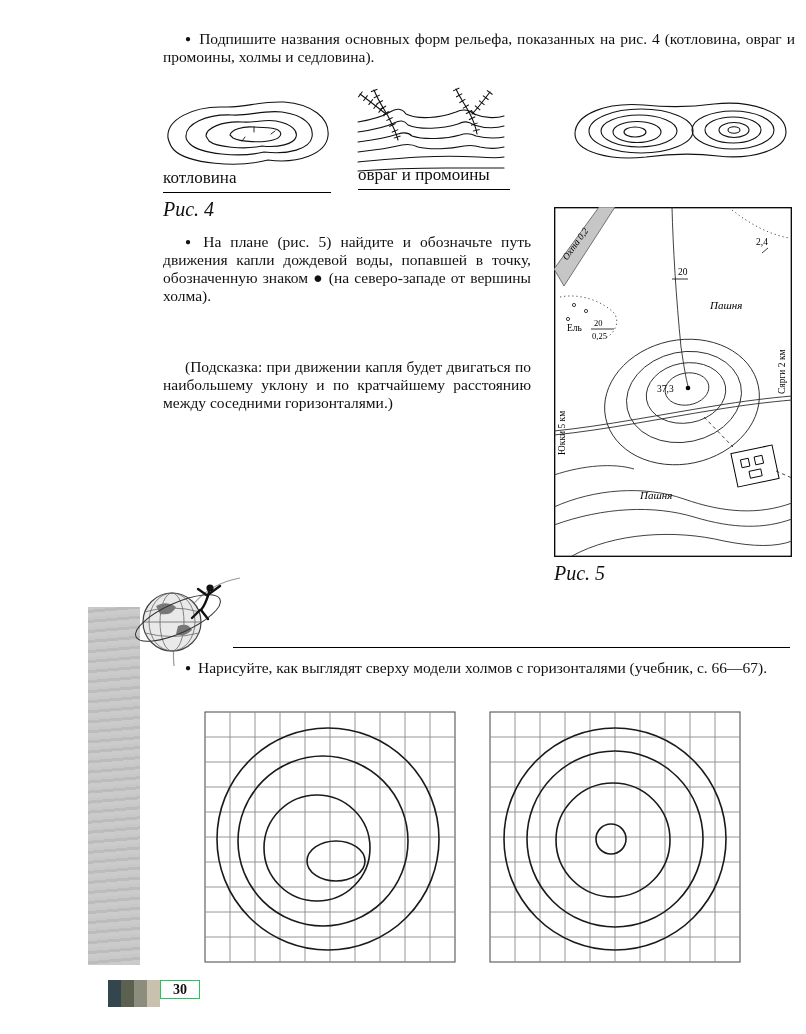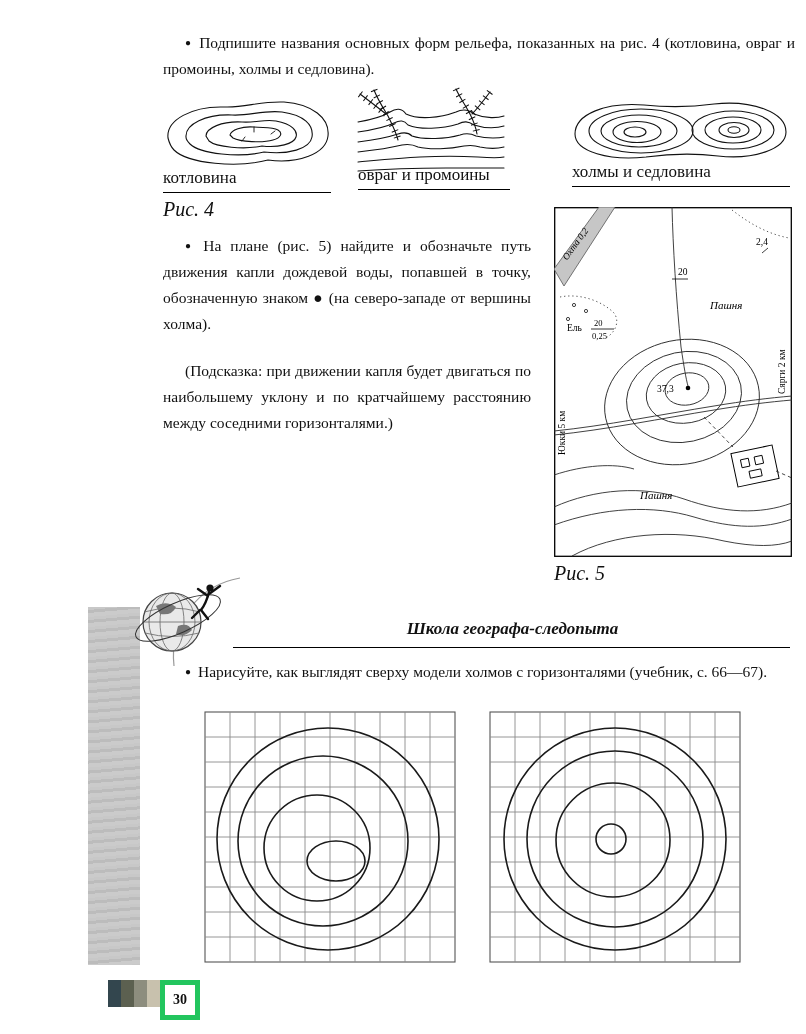--- a/index.html
+++ b/index.html
@@ -1,21 +1,21 @@
 <!DOCTYPE html>
 <html><head>
 <meta charset="utf-8">
 <style>
   * { margin:0; padding:0; box-sizing:border-box; }
   html,body { background:#ffffff; }
   .page {
     position:relative; width:806px; height:1034px; background:#ffffff;
     font-family:"Liberation Serif", serif; color:#111; overflow:hidden;
   }
-  .para { position:absolute; font-size:15.5px; line-height:26px; text-align:justify; }
+  .para { position:absolute; font-size:15.5px; line-height:18px; text-align:justify; }
   .indent { text-indent:22px; }
   .bullet { font-size:10px; vertical-align:2px; padding-right:7px; }
   .figlabel {
     position:absolute; font-size:17px; border-bottom:1.3px solid #000;
     padding-bottom:4px;
   }
   .figcap { position:absolute; font-style:italic; font-size:20px; }
   .mapbox { position:absolute; left:554px; top:207px; width:238px; height:350px; }
   .mapbox svg text { font-family:"Liberation Serif", serif; fill:#000; }
   .c  { fill:none; stroke:#2b2b2b; stroke-width:0.9; }
@@ -31,22 +31,22 @@
   }
   .hr { position:absolute; left:233px; top:647px; width:557px; border-top:1.6px solid #000; }
   .strip {
     position:absolute; left:88px; top:607px; width:52px; height:358px;
     background:#c2c2c2;
     background-image:repeating-linear-gradient(175deg,#c8c8c8 0 3px,#bcbcbc 3px 6px,#cbcbcb 6px 10px);
   }
   .footer-squares { position:absolute; left:108px; top:980px; height:27px; display:flex; }
   .sq { width:13px; height:27px; display:inline-block; }
   .page-num {
-    position:absolute; left:160px; top:980px; width:40px; height:40px;
-    background:#fff; border:5px solid #22c55e; font-weight:bold; font-size:14px;
+    position:absolute; left:160px; top:980px; width:40px; height:19px;
+    background:#fff; border:1px solid #22c55e; font-weight:bold; font-size:14px;
     display:flex; align-items:center; justify-content:center;
   }
   .absimg { position:absolute; }
 </style>
 </head>
 <body>
 
 <div class="page">
 
   <div class="para indent" style="left:163px; top:30px; width:632px;">
@@ -84,21 +84,20 @@
     <path class="cl" d="M5,42 C5,22 36,10 74,13 C94,15 122,15 144,12 C182,8 216,20 216,40 C216,57 184,68 148,64 C124,61 98,62 76,65 C40,69 5,60 5,42 Z"></path>
     <ellipse class="cl" cx="71" cy="39" rx="52" ry="22"></ellipse>
     <ellipse class="cl" cx="69" cy="39" rx="38" ry="16"></ellipse>
     <ellipse class="cl" cx="67" cy="40" rx="24" ry="10.5"></ellipse>
     <ellipse class="cl" cx="65" cy="40" rx="11" ry="5"></ellipse>
     <ellipse class="cl" cx="163" cy="38" rx="41" ry="19"></ellipse>
     <ellipse class="cl" cx="163" cy="38" rx="28" ry="13"></ellipse>
     <ellipse class="cl" cx="164" cy="38" rx="15" ry="7.5"></ellipse>
     <ellipse class="cl" cx="164" cy="38" rx="6" ry="3.2"></ellipse>
   </svg>
-  <div class="figlabel" style="left:572px; top:162px; width:218px;">холмы и седловина</div>
 
   <div class="figcap" style="left:163px; top:198px;">Рис. 4</div>
 
   <div class="para indent" style="left:163px; top:233px; width:368px;">
     <span class="bullet">●</span><span>На плане (рис. 5) найдите и обозначьте путь движения капли дождевой воды, попавшей в точку, обозначенную знаком ● (на северо-западе от вершины холма).</span>
   </div>
   <div class="para indent" style="left:163px; top:323px; width:368px;margin-top:35px;">
     <span>(Подсказка: при движении капля будет двигаться по наибольшему уклону и по кратчайшему расстоянию между соседними горизонталями.)</span>
   </div>
 
@@ -171,21 +170,20 @@
     <g stroke="#111" stroke-width="2.4" stroke-linecap="round" fill="none">
       <circle cx="82" cy="14" r="3.6" fill="#111" stroke="none"></circle>
       <path d="M81,18 C79,26 77,31 73,36"></path>
       <path d="M81,20 L92,12"></path>
       <path d="M80,22 L70,15"></path>
       <path d="M73,36 L80,45"></path>
       <path d="M72,36 L64,44"></path>
     </g>
   </svg>
 
-  <div class="school-title">Школа географа-следопыта</div>
   <div class="hr"></div>
 
   <div class="para indent" style="left:163px; top:659px; width:630px;">
     <span class="bullet">●</span><span>Нарисуйте, как выглядят сверху модели холмов с горизонталями (учебник, с. 66—67).</span>
   </div>
 
   <svg class="absimg" style="left:204px; top:711px;" width="252" height="252" viewBox="0 0 252 252">
     <rect x="1" y="1" width="250" height="250" fill="#fff" stroke="#555" stroke-width="1.1"></rect>
     <path class="gridline" d="M26,1V251M51,1V251M76,1V251M101,1V251M126,1V251M151,1V251M176,1V251M201,1V251M226,1V251M1,26H251M1,51H251M1,76H251M1,101H251M1,126H251M1,151H251M1,176H251M1,201H251M1,226H251"></path>
     <circle class="ring" cx="124" cy="128" r="111"></circle>

